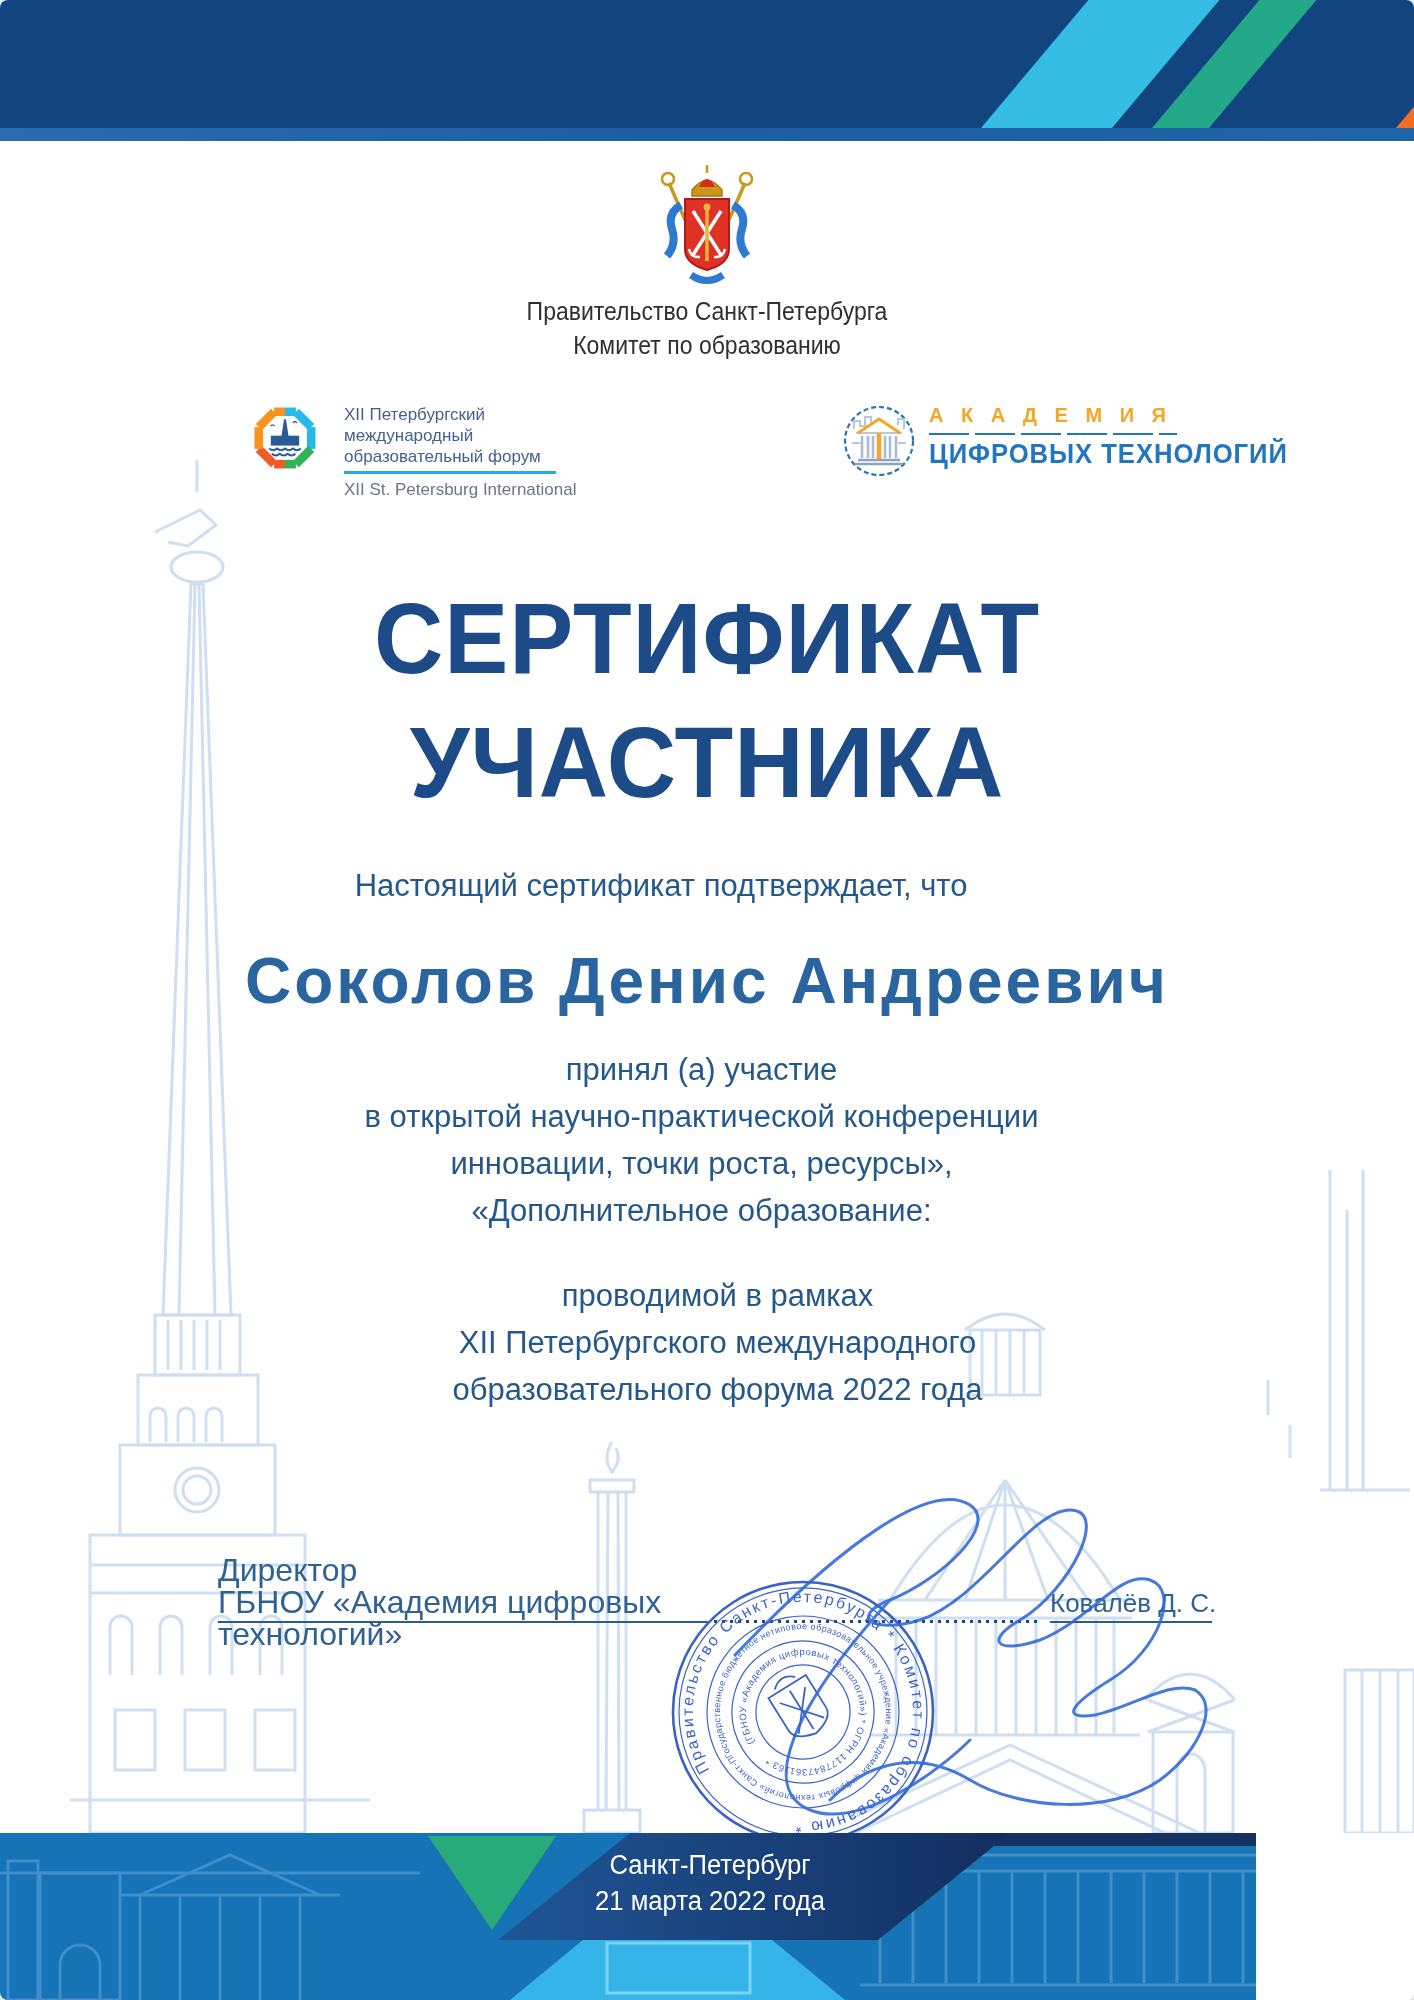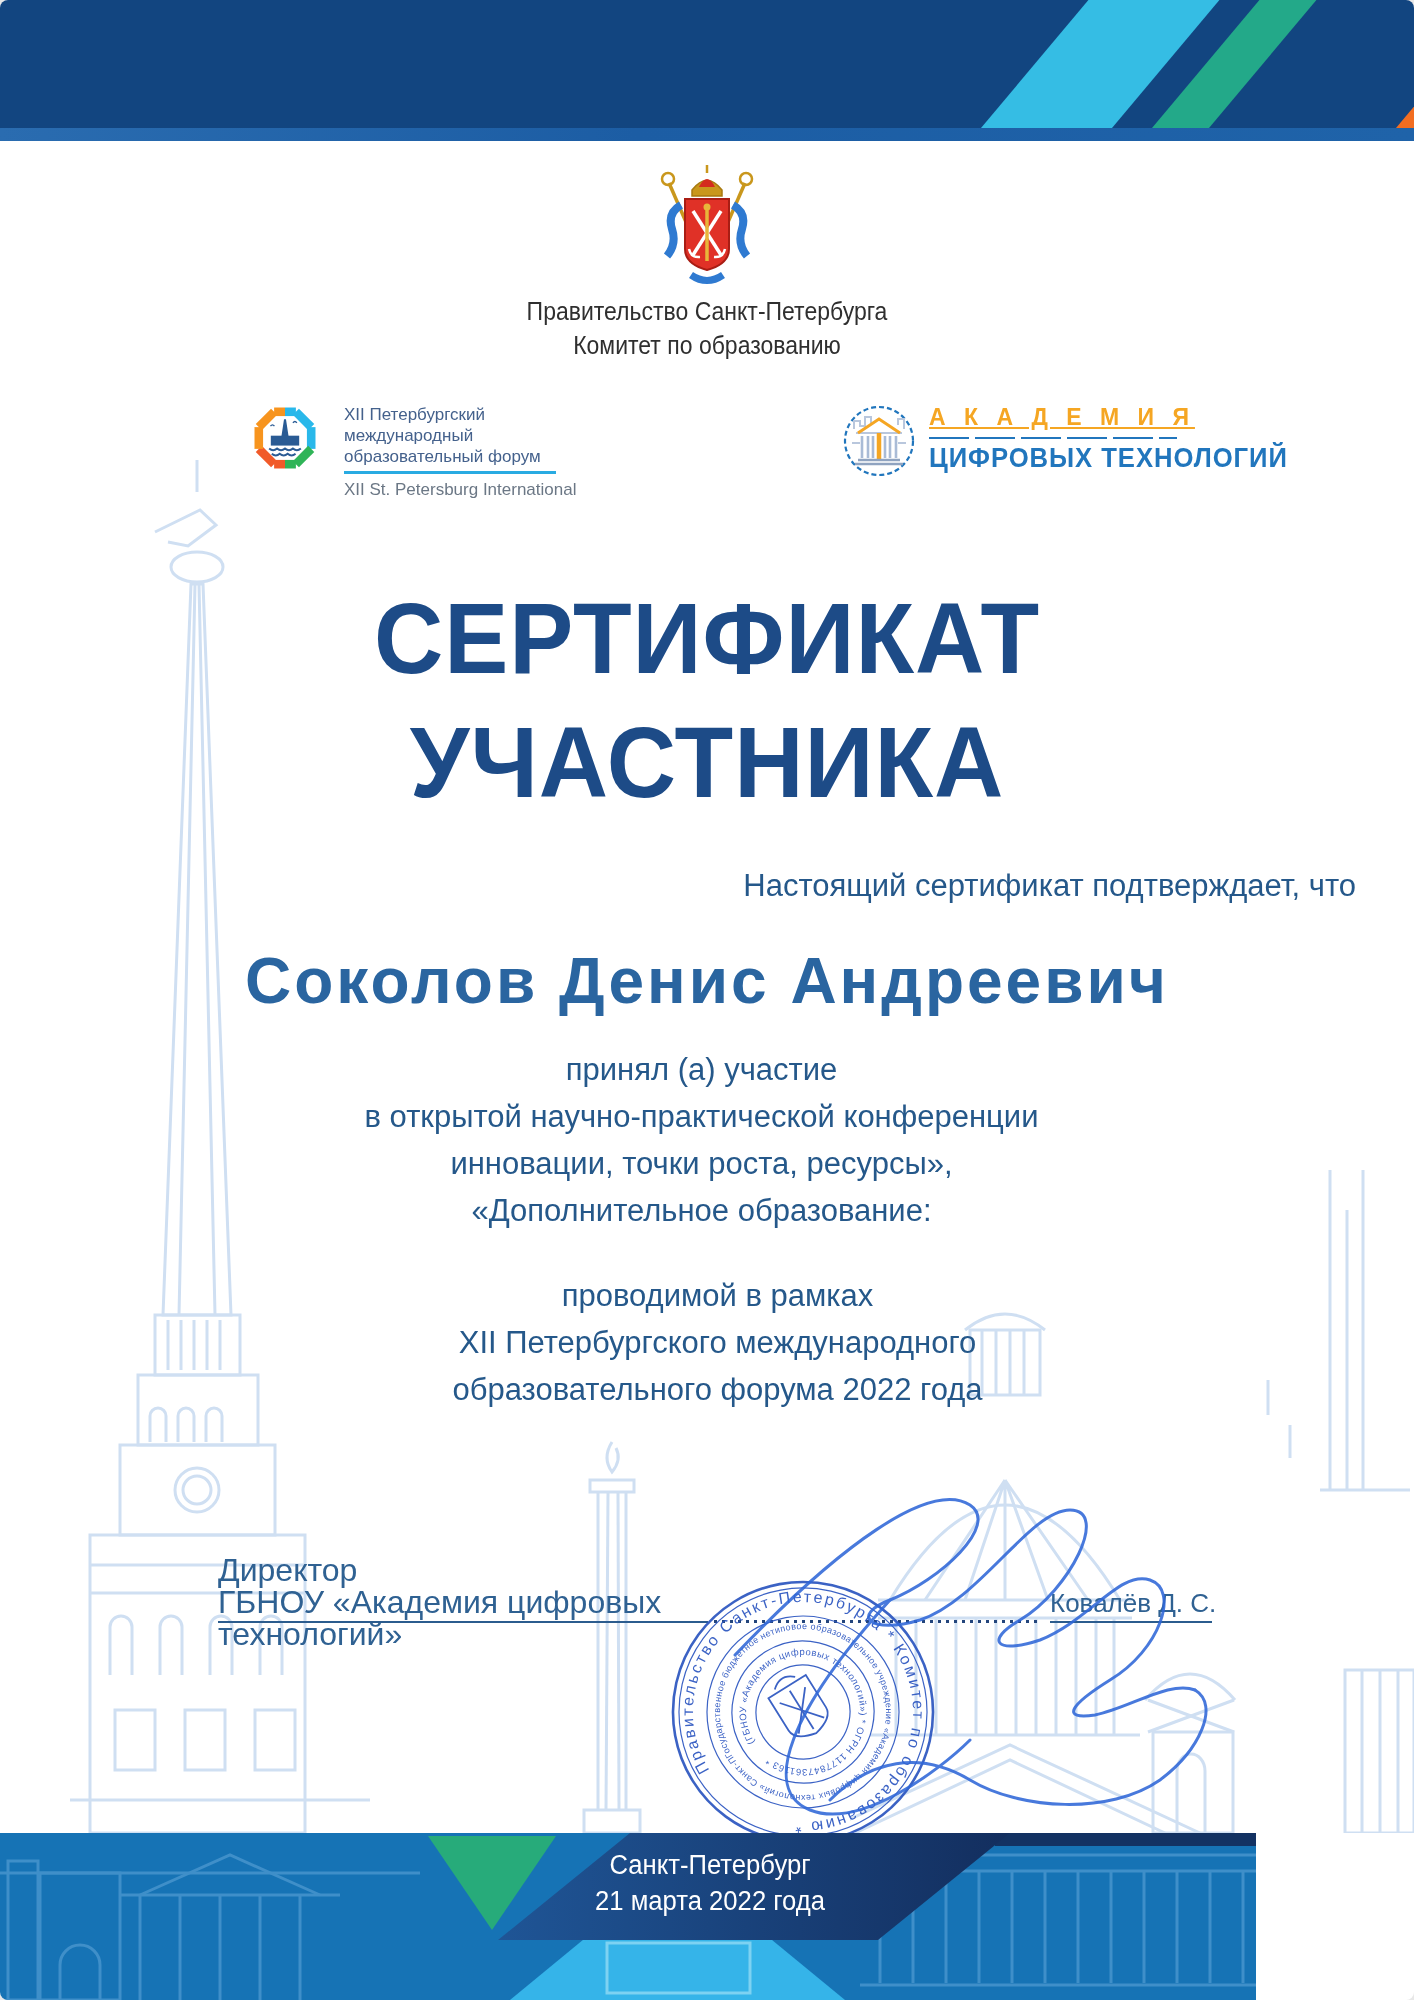--- a/index.html
+++ b/index.html
@@ -16,29 +16,29 @@
                 background:linear-gradient(90deg,#2a6cb0,#1c5da4 45%,#1f63a9);}
   
   .gov-text{left:0;top:294px;width:1414px;text-align:center;color:#2f2f2f;
             font-size:25px;line-height:34px;transform:scaleX(0.92);transform-origin:center;}
   
   .forum-text{left:344px;top:404px;width:260px;}
   .forum-ru{font-size:17px;line-height:21px;color:#44618c;}
   .forum-divider{margin:4px 0 5px 0;width:212px;height:3px;background:#29abe2;}
   .forum-en{font-size:17px;line-height:21px;color:#6b7785;}
   .acad-text{left:929px;top:404px;width:270px;}
-  .acad-l1{font-size:23px;font-weight:bold;color:#f5a623;letter-spacing:6px;white-space:nowrap;text-decoration:underline;}
+  .acad-l1{font-size:20px;font-weight:bold;color:#f5a623;letter-spacing:6px;white-space:nowrap;}
   .acad-divider{margin:6px 0 4px 0;width:248px;height:2px;
      background:repeating-linear-gradient(90deg,#2176bd 0 40px,transparent 40px 46px);}
   .acad-l2{font-size:27px;font-weight:bold;color:#2176bd;letter-spacing:1px;transform:scaleX(0.95);transform-origin:left;white-space:nowrap;}
   
   .cert-title{left:0;top:576px;width:1414px;text-align:center;color:#1d4b87;
               font-size:100px;line-height:124px;font-weight:bold;letter-spacing:1px;
               transform:scaleX(0.96);transform-origin:center;}
-  .intro{left:0;top:868px;width:1322px;text-align:right;color:#25588a;font-size:31px;margin-left:34px;}
+  .intro{left:0;top:868px;width:1322px;text-align:center;color:#25588a;font-size:31px;}
   .recipient{left:0;top:944px;width:1414px;text-align:center;color:#2a65a0;
              font-size:64px;font-weight:bold;letter-spacing:3px;white-space:nowrap;}
   .body-block{left:0;width:1403px;text-align:center;color:#25588a;font-size:31px;line-height:47px;}
   .b1{top:1046px;} .b2{top:1272px;padding-left:16px;}
   
   .sig-position{left:218px;top:1554px;width:600px;color:#2f6192;font-size:32px;line-height:32px;}
   .sig-name{left:1050px;top:1588px;width:180px;color:#2f6192;font-size:26px;}
   .sig-line-solid-left{left:218px;top:1621px;width:490px;height:2px;background:#2b5c8e;}
   .sig-line-dotted{left:714px;top:1620px;width:326px;height:3px;
      background:repeating-linear-gradient(90deg,#23457c 0 3px,transparent 3px 8px);}

